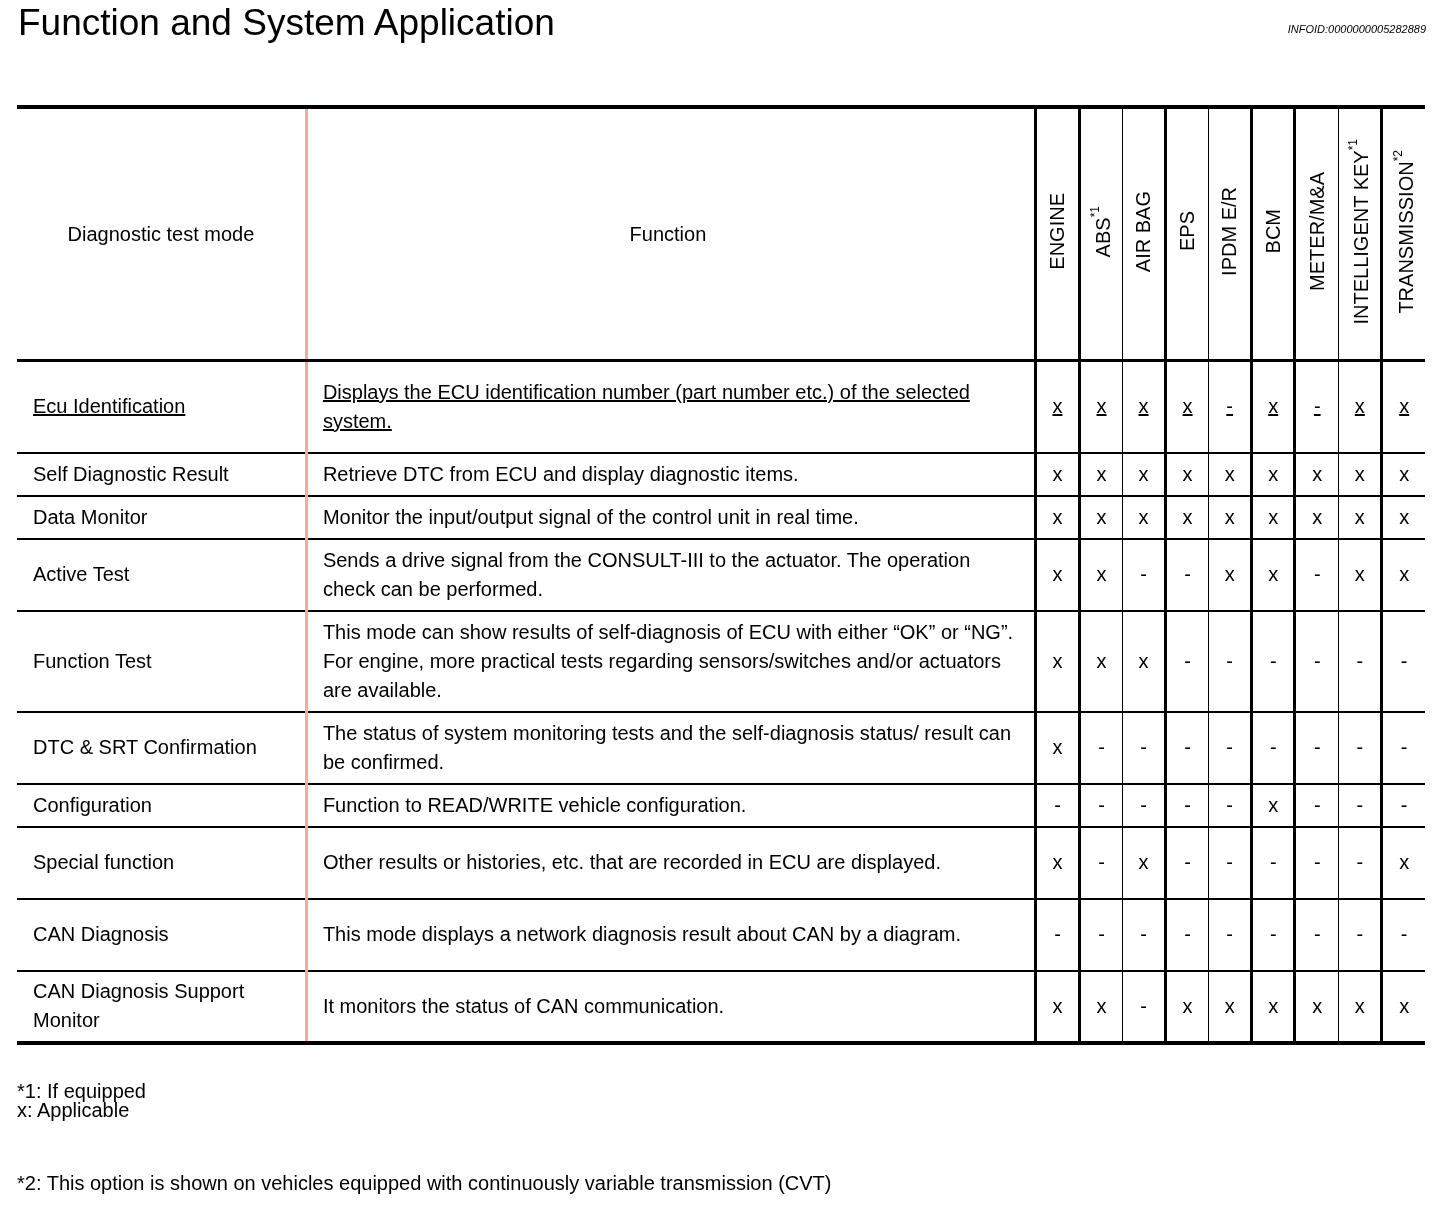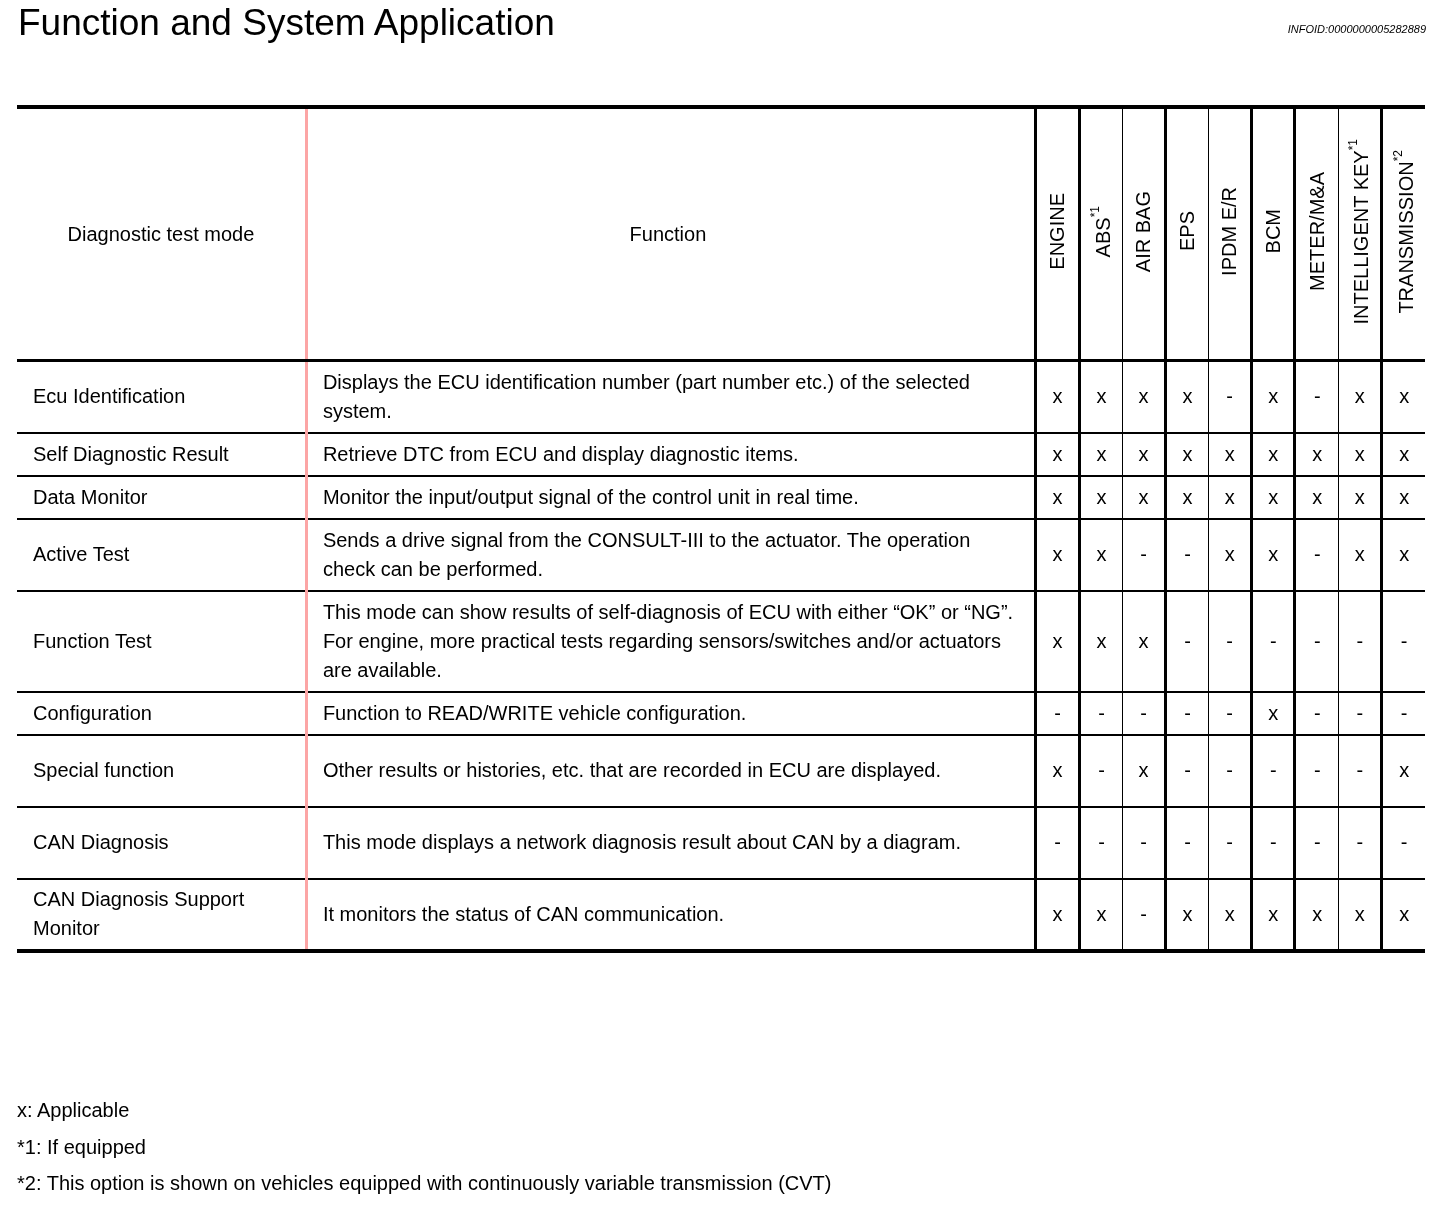--- a/index.html
+++ b/index.html
@@ -50,21 +50,21 @@
     <th class="c-sys thick"><span class="rot"><span>ENGINE</span></span></th>
         <th class="c-sys thin"><span class="rot"><span>ABS</span><sup>*1</sup></span></th>
         <th class="c-sys thick"><span class="rot"><span>AIR BAG</span></span></th>
         <th class="c-sys thin"><span class="rot"><span>EPS</span></span></th>
         <th class="c-sys thick"><span class="rot"><span>IPDM E/R</span></span></th>
         <th class="c-sys thick"><span class="rot"><span>BCM</span></span></th>
         <th class="c-sys thin"><span class="rot"><span>METER/M&amp;A</span></span></th>
         <th class="c-sys thick"><span class="rot"><span>INTELLIGENT KEY</span><sup>*1</sup></span></th>
         <th class="c-sys "><span class="rot"><span>TRANSMISSION</span><sup>*2</sup></span></th>
       </tr>
-  <tr class="row-line" style="height: 72px;">
+  <tr class="row-line" style="height: 92px; text-decoration: underline;">
         <td class="c-mode">Ecu Identification</td>
         <td class="c-func">Displays the ECU identification number (part number etc.) of the selected system.</td>
         <td class="c-sys cell thick">x</td>
         <td class="c-sys cell thin">x</td>
         <td class="c-sys cell thick">x</td>
         <td class="c-sys cell thin">x</td>
         <td class="c-sys cell thick">-</td>
         <td class="c-sys cell thick">x</td>
         <td class="c-sys cell thin">-</td>
         <td class="c-sys cell thick">x</td>
@@ -115,20 +115,33 @@
         <td class="c-sys cell thick">x</td>
         <td class="c-sys cell thin">x</td>
         <td class="c-sys cell thick">x</td>
         <td class="c-sys cell thin">-</td>
         <td class="c-sys cell thick">-</td>
         <td class="c-sys cell thick">-</td>
         <td class="c-sys cell thin">-</td>
         <td class="c-sys cell thick">-</td>
         <td class="c-sys cell ">-</td>
       </tr>
+      <tr class="row-line" style="height: 72px;">
+        <td class="c-mode">DTC &amp; SRT Confirmation</td>
+        <td class="c-func">The status of system monitoring tests and the self-diagnosis status/ result can be confirmed.</td>
+        <td class="c-sys cell thick">x</td>
+        <td class="c-sys cell thin">-</td>
+        <td class="c-sys cell thick">-</td>
+        <td class="c-sys cell thin">-</td>
+        <td class="c-sys cell thick">-</td>
+        <td class="c-sys cell thick">-</td>
+        <td class="c-sys cell thin">-</td>
+        <td class="c-sys cell thick">-</td>
+        <td class="c-sys cell ">-</td>
+      </tr>
       <tr class="row-line" style="height: 43px;">
         <td class="c-mode">Configuration</td>
         <td class="c-func">Function to READ/WRITE vehicle configuration.</td>
         <td class="c-sys cell thick">-</td>
         <td class="c-sys cell thin">-</td>
         <td class="c-sys cell thick">-</td>
         <td class="c-sys cell thin">-</td>
         <td class="c-sys cell thick">-</td>
         <td class="c-sys cell thick">x</td>
         <td class="c-sys cell thin">-</td>
@@ -171,14 +184,14 @@
         <td class="c-sys cell thick">x</td>
         <td class="c-sys cell thick">x</td>
         <td class="c-sys cell thin">x</td>
         <td class="c-sys cell thick">x</td>
         <td class="c-sys cell ">x</td>
       </tr>
     </tbody>
 </table>
 
 <div class="foot" style="top:1099px;">x: Applicable</div>
-<div class="foot" style="top:1136px;">*1: If equipped</div>
+<div class="foot" style="top:1080px;">*1: If equipped</div>
 <div class="foot" style="top:1172px;">*2: This option is shown on vehicles equipped with continuously variable transmission (CVT)</div>
 
 </body></html>

